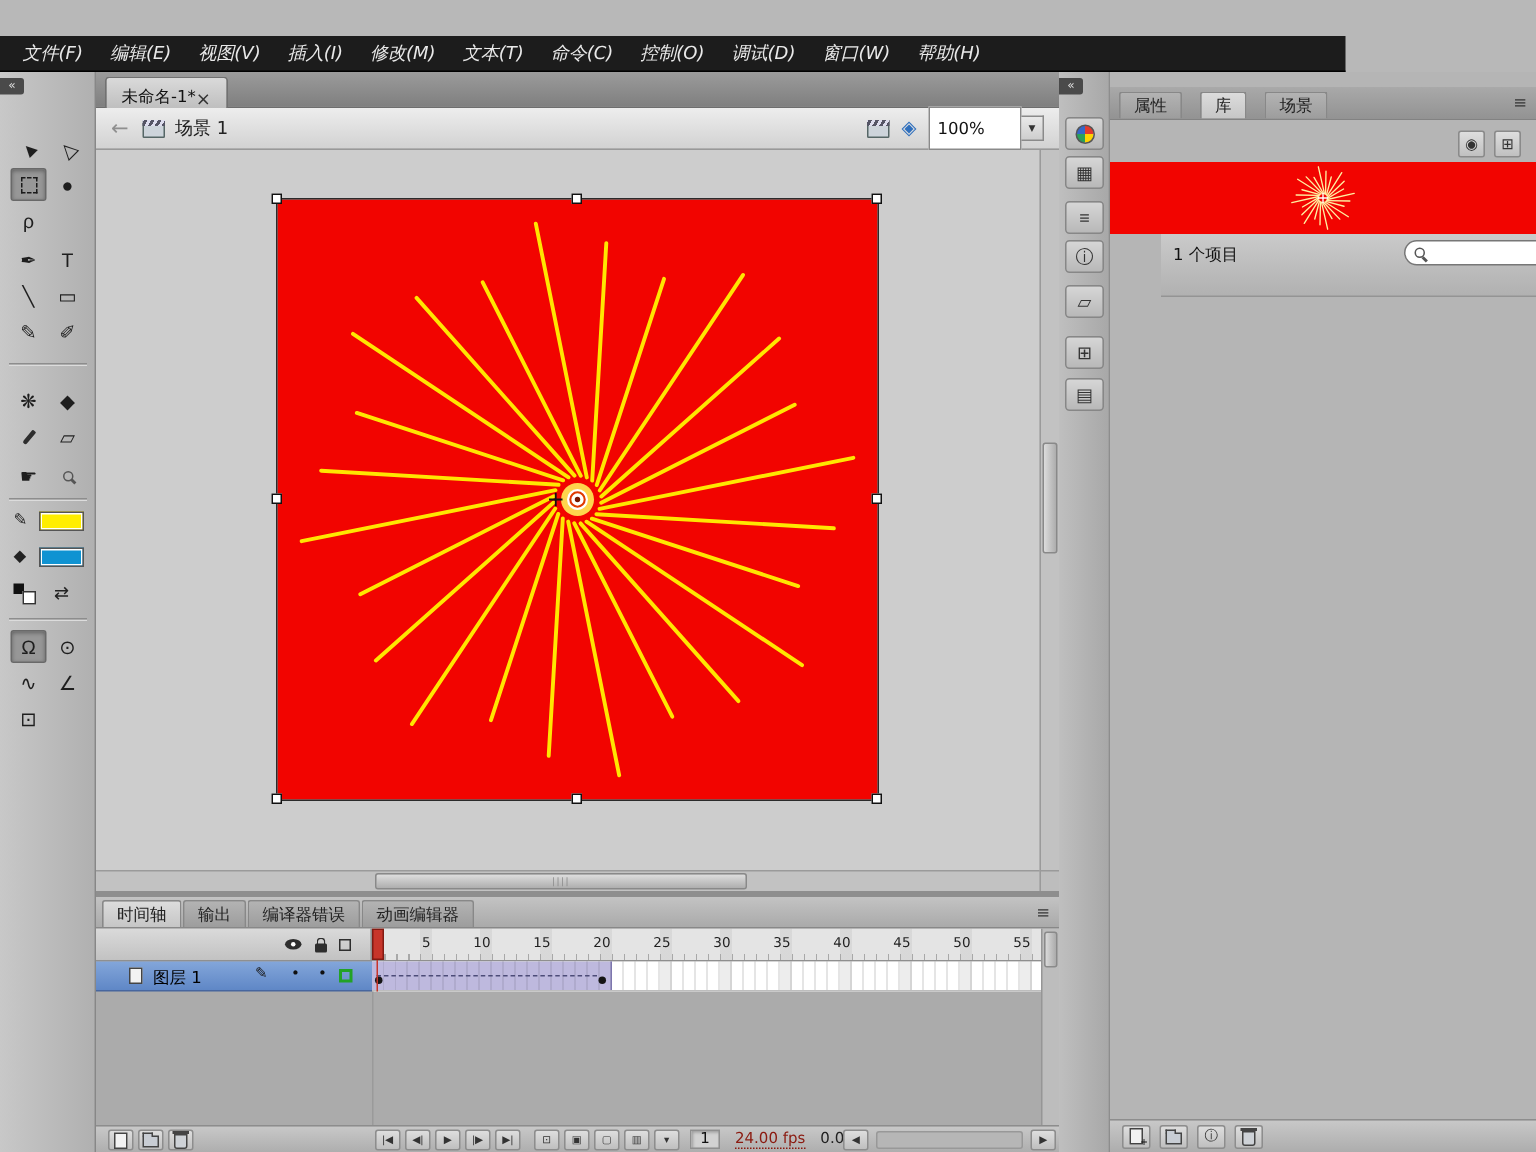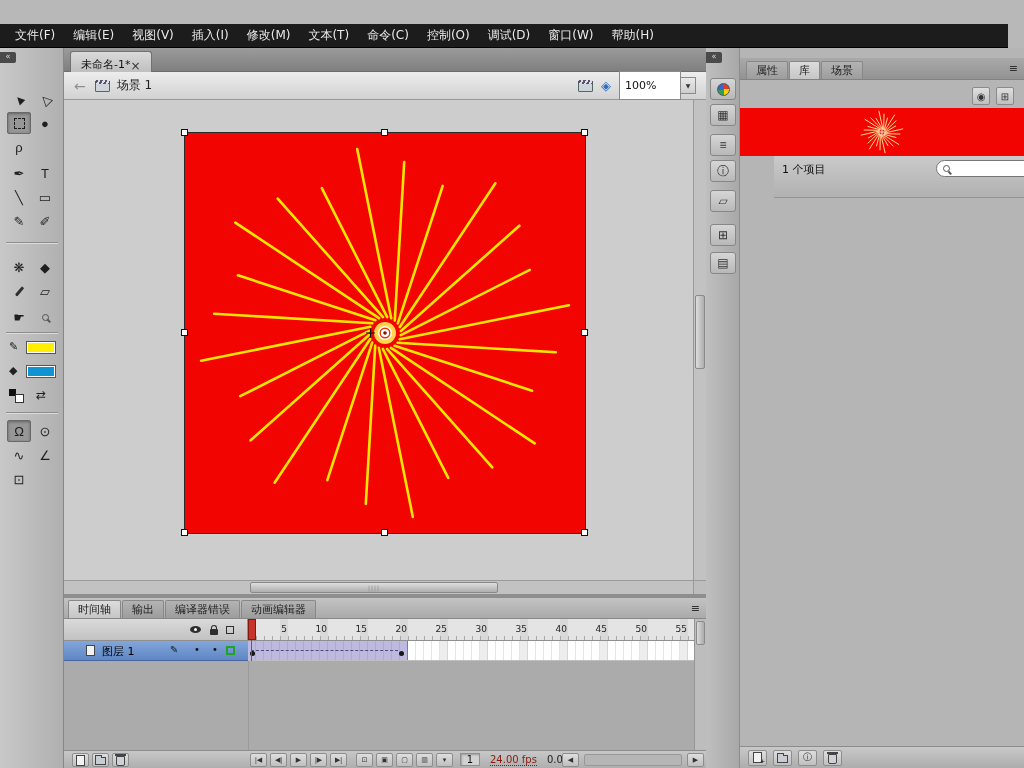--- a/index.html
+++ b/index.html
@@ -21,22 +21,22 @@
   .magicon { width:7px; height:7px; border:1.5px solid #555; border-radius:50%; position:relative; flex:none; }
   .magicon::after { content:""; position:absolute; width:4px; height:1.5px; background:#555;
                     right:-3px; bottom:-2px; transform:rotate(45deg); }
   .searchbox input { border:none; outline:none; flex:1; background:transparent; height:14px;
                      font-size:11px; font-family:inherit; }
   .winbtns { position:absolute; right:12px; top:3px; display:flex; gap:3px; }
   .wbtn { width:26px; height:17px; background:linear-gradient(#eceef1,#c7ccd2); border:1px solid #70757c;
           border-radius:2px; font-size:9px; line-height:1; color:#222; }
 
   
-  .menubar { position:absolute; left:0; top:24px; width:1008px; height:24px; background:#1c1c1c;
-             border-bottom:1px solid #000; display:flex; align-items:center; padding-left:6px; color:#e9e9e9; }
+  .menubar { position:absolute; left:0; top:24px; width:897px; height:24px; background:#1c1c1c;
+             border-bottom:1px solid #000; display:flex; align-items:center; padding-left:6px; color:#e9e9e9;font-style:italic; }
   .mi { padding:3px 9px; font-size:12px; white-space:nowrap; }
 
   
   .tools { position:absolute; left:0; top:48px; width:64px; height:720px;
            background:linear-gradient(90deg,#c8c8c8,#b0b0b0); border-right:1px solid #878787; }
   .collapse { position:absolute; top:4px; left:0; width:16px; height:11px; background:#4a4a4a; color:#ddd;
               font-size:8px; text-align:center; line-height:10px; border-radius:0 2px 2px 0; }
   .toolbtn { position:absolute; width:24px; height:22px; display:flex; align-items:center; justify-content:center;
              font-size:13px; color:#1e1e1e; background:transparent; border:none; border-radius:2px; }
   .toolbtn.selected { background:#979797; border:1px solid #696969; box-shadow:inset 0 1px 3px rgba(0,0,0,.35); }
@@ -173,21 +173,21 @@
   .dockbtn { position:absolute; left:4px; width:26px; height:22px; background:linear-gradient(#d6d6d6,#b8b8b8);
            border:1px solid #878787; border-radius:3px; display:flex; align-items:center; justify-content:center;
            font-size:12px; color:#333; }
   .colorball { width:13px; height:13px; border-radius:50%; border:1px solid #555;
            background:conic-gradient(#e23a2e 0 25%, #ffd400 25% 50%, #2aa05a 50% 75%, #3566c8 75% 100%); }
 
   
   .panel { position:absolute; left:740px; top:48px; width:284px; height:720px; background:#b5b5b5; }
   .paneltabs { position:absolute; left:0; top:10px; width:284px; height:22px;
            background:linear-gradient(#a9a9a9,#939393); border-bottom:1px solid #828282; display:flex;
-           align-items:flex-end; padding-left:6px; gap:1px; }
+           align-items:flex-end; padding-left:6px; gap:12px; }
   .libdroprow { position:absolute; left:0; top:36px; width:284px; height:24px; }
   .libselect { position:absolute; left:6px; top:3px; width:212px; height:18px;
            background:linear-gradient(#fdfdfd,#e2e2e2); border:1px solid #7d7d7d; display:flex; align-items:center;
            padding:0 20px 0 7px; font-size:11px; color:#111; }
   .selcaret { position:absolute; right:0; top:0; width:16px; height:16px; background:linear-gradient(#e8e8e8,#cbcbcb);
            border-left:1px solid #8a8a8a; font-size:6px; display:flex; align-items:center; justify-content:center; color:#333; }
   .smallbtn { position:absolute; top:3px; width:18px; height:18px; background:linear-gradient(#dedede,#c0c0c0);
            border:1px solid #8a8a8a; border-radius:2px; font-size:10px; display:flex; align-items:center;
            justify-content:center; color:#333; }
   .libpreview { position:absolute; left:0; top:60px; width:284px; height:48px; background:#f20400; }

